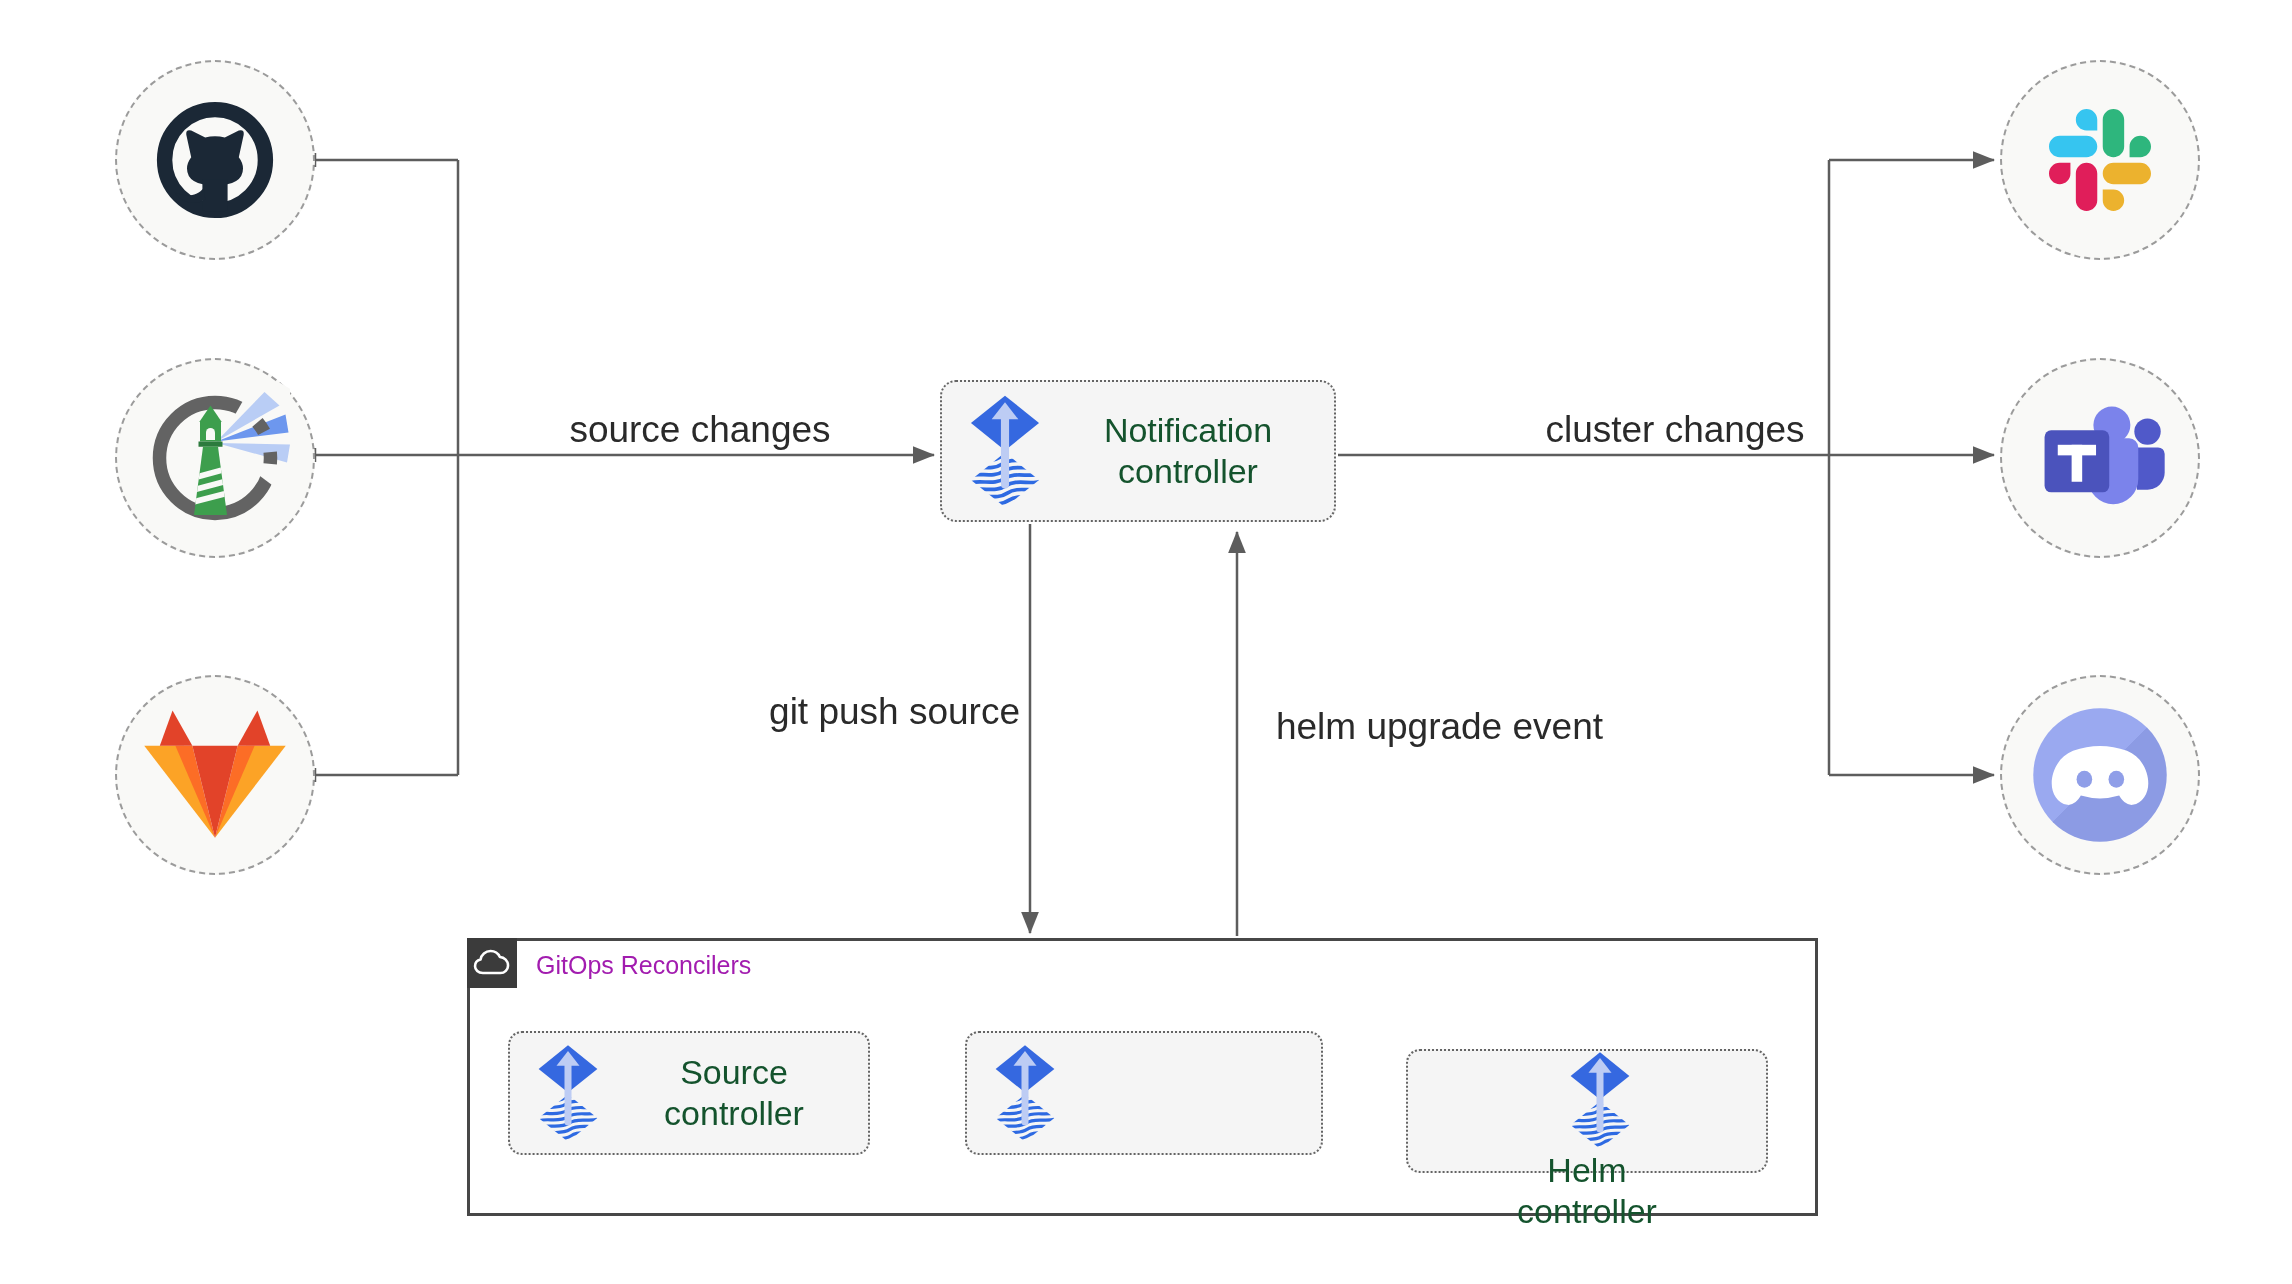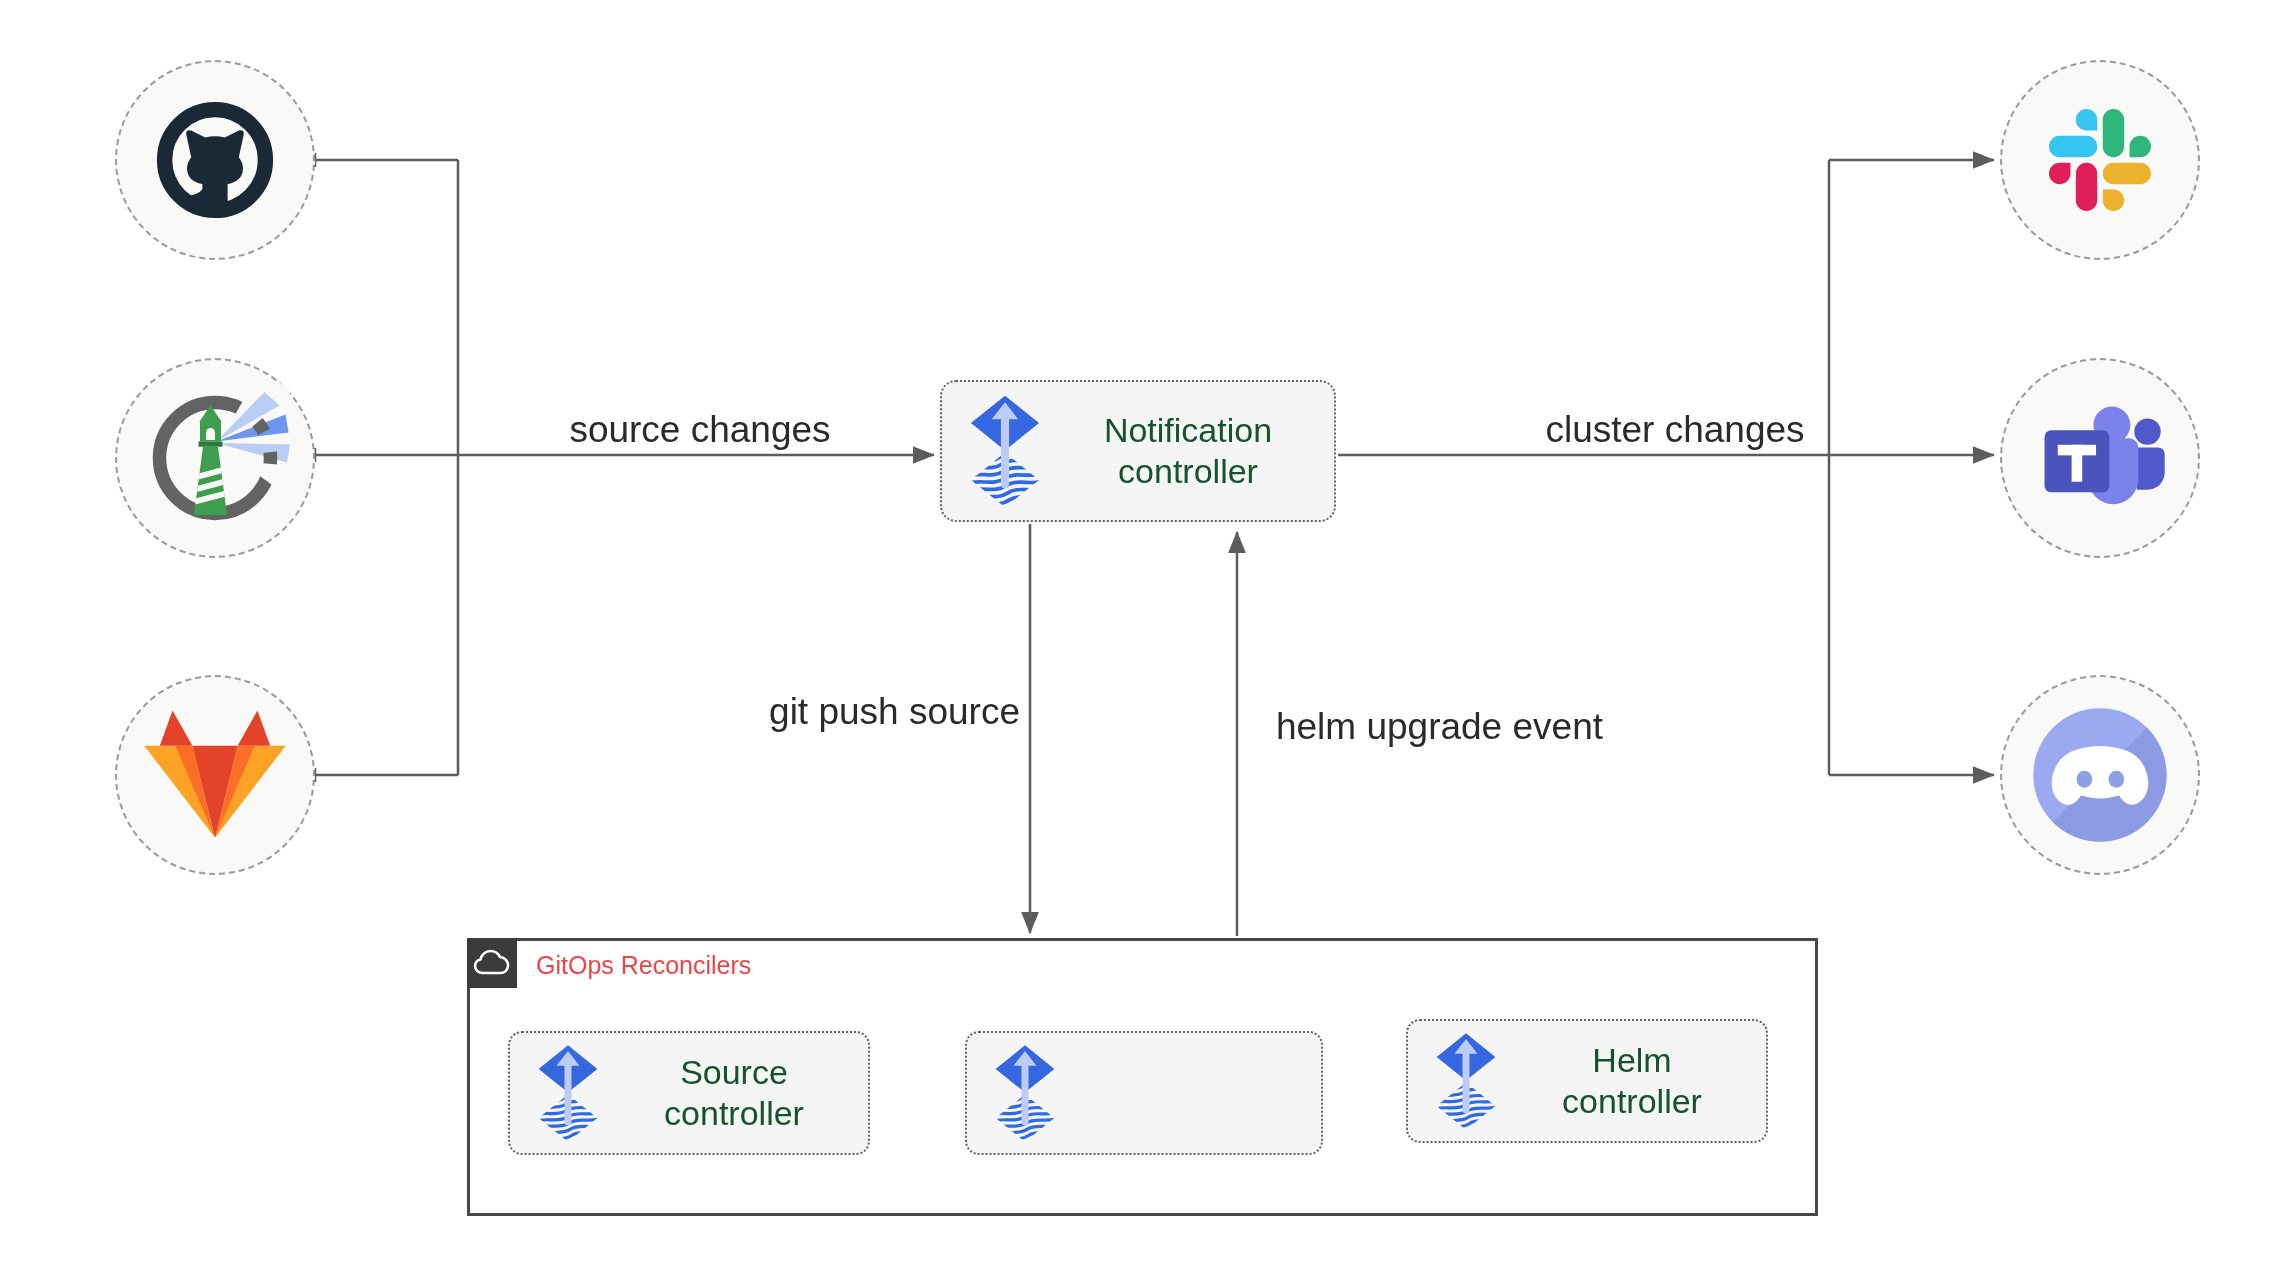--- a/index.html
+++ b/index.html
@@ -14,21 +14,21 @@
   .node .flux-wrap{margin-left:26px;flex:0 0 auto;display:flex;align-items:center;}
   .node .lab{flex:1;display:flex;align-items:center;justify-content:center;
              font-size:34px;line-height:1.22;color:#14532d;text-align:center;padding:0 18px;}
   .node .lab span{display:inline-block;}
   .edge-label{position:absolute;font-size:37px;color:#2a2a2a;line-height:1.1;}
   .container-box{position:absolute;left:467px;top:938px;width:1351px;height:278px;
                  border:3px solid #474747;box-sizing:border-box;background:#ffffff;}
   .container-tab{position:absolute;left:-3px;top:-3px;width:50px;height:50px;background:#3b3b3b;
                  display:flex;align-items:center;justify-content:center;}
   .container-title{position:absolute;left:66px;top:0;height:48px;display:flex;align-items:center;
-                   font-size:25px;color:#ef4444;white-space:nowrap;}
+                   font-size:25px;color:#a21caf;white-space:nowrap;}
   .notif-lab{max-width:225px;}
   .small-lab{max-width:195px;}
 </style>
 </head>
 <body>
 
 <svg width="0" height="0" style="position:absolute" aria-hidden="true">
   <defs>
     <marker id="ah" viewBox="0 0 10 8" refX="9.5" refY="4" markerWidth="9" markerHeight="7.2" orient="auto">
       <path d="M0,0 L10,4 L0,8 Z" fill="#5d5d5d"></path>
@@ -221,21 +221,21 @@
     </div>
 
     <div class="node" style="left:495px;top:90px;width:358px;height:124px;border-radius:14px;">
       <span class="flux-wrap">
         <svg width="64" height="99">
             <use href="#sym-flux"></use>
           </svg>
       </span>
     </div>
 
-    <div class="node" style="left:936px;top:78px;width:362px;height:124px;border-radius:14px;">
+    <div class="node" style="left:936px;top:108px;width:362px;height:124px;border-radius:14px;flex-direction:column;">
       <span class="flux-wrap">
         <svg width="64" height="99">
             <use href="#sym-flux"></use>
           </svg>
       </span>
       <div class="lab">
         <span class="small-lab">Helm controller</span>
       </div>
     </div>
   </div>

